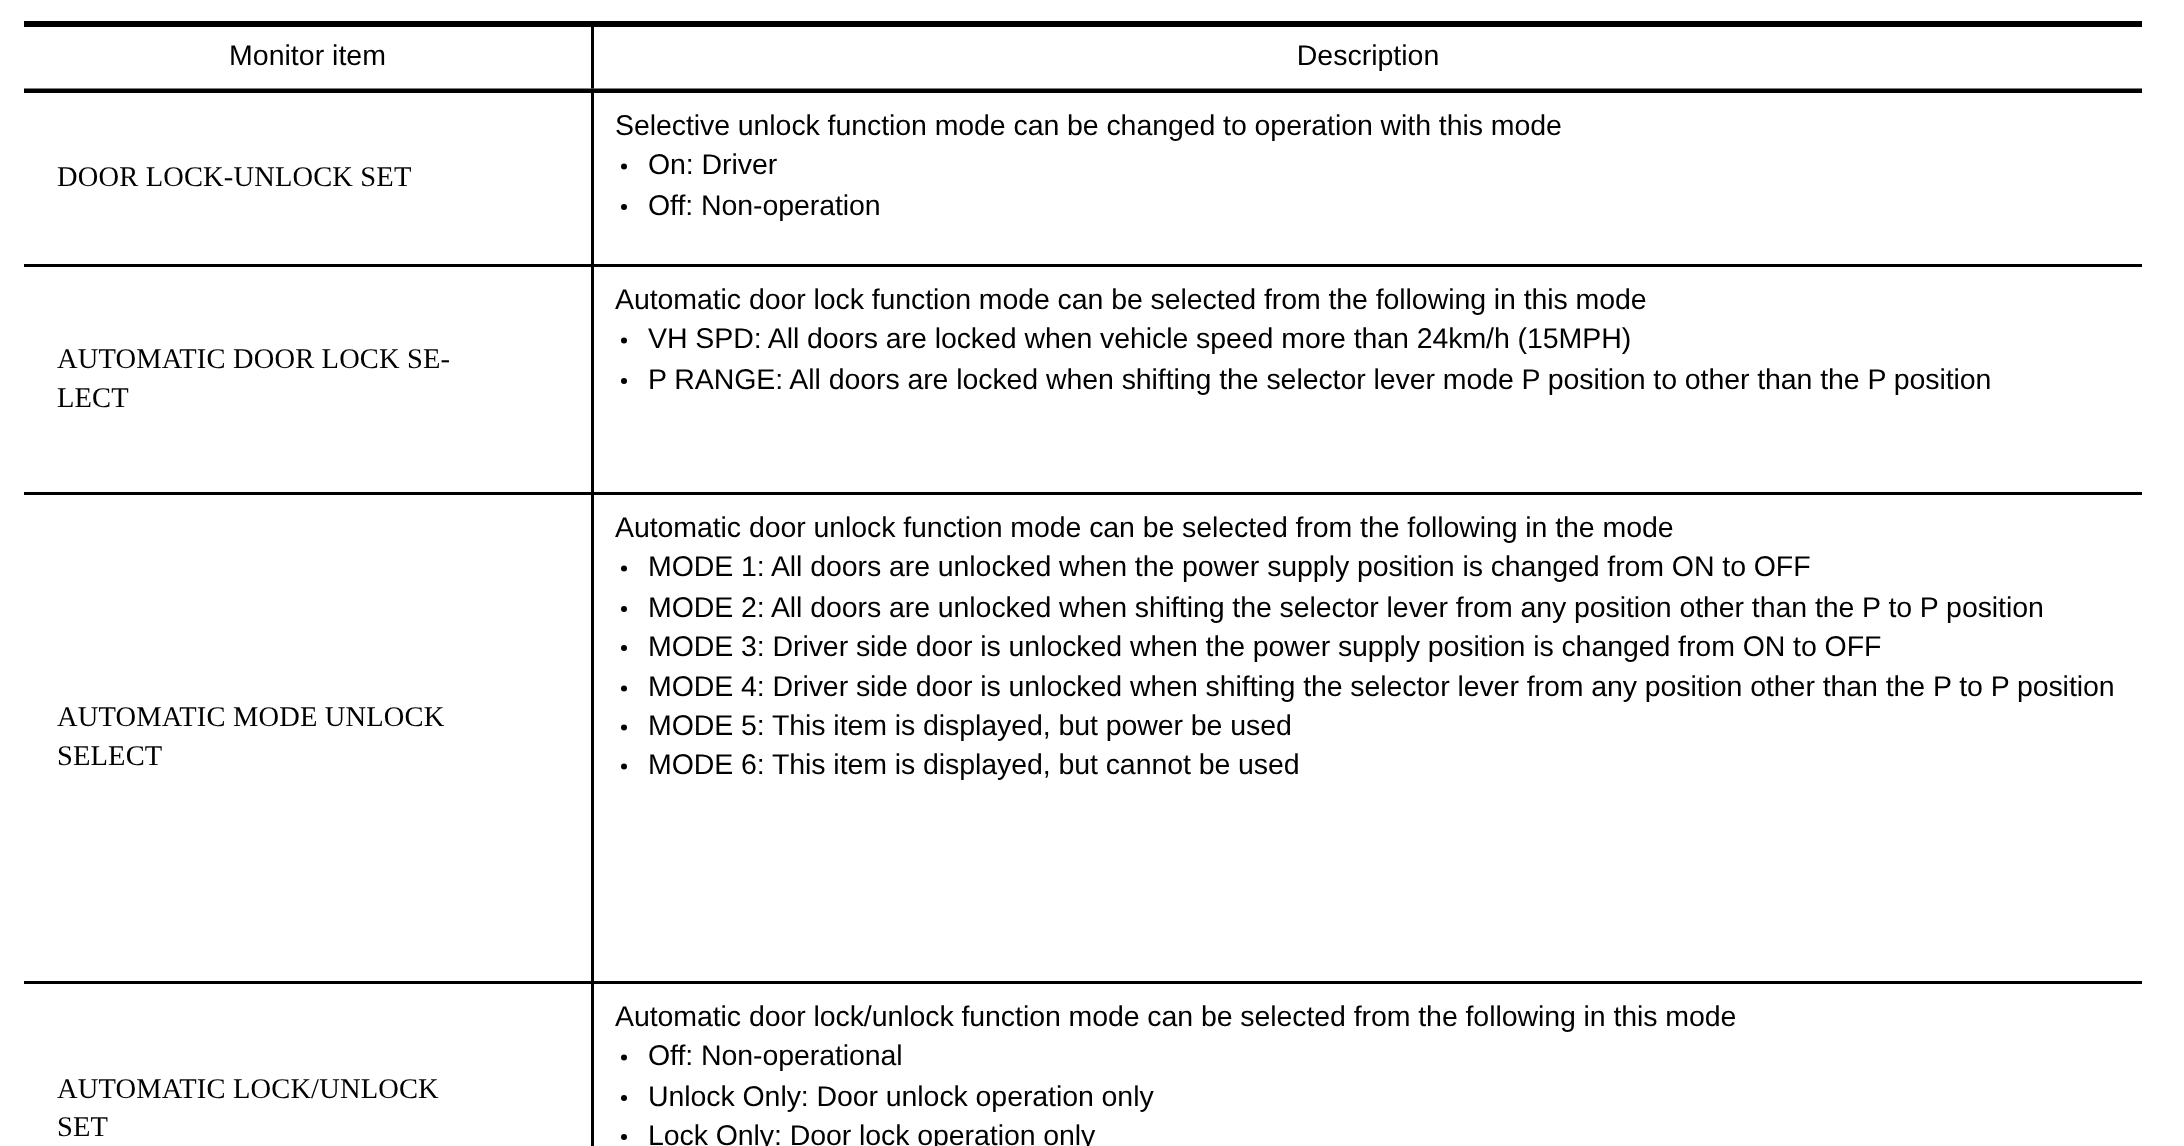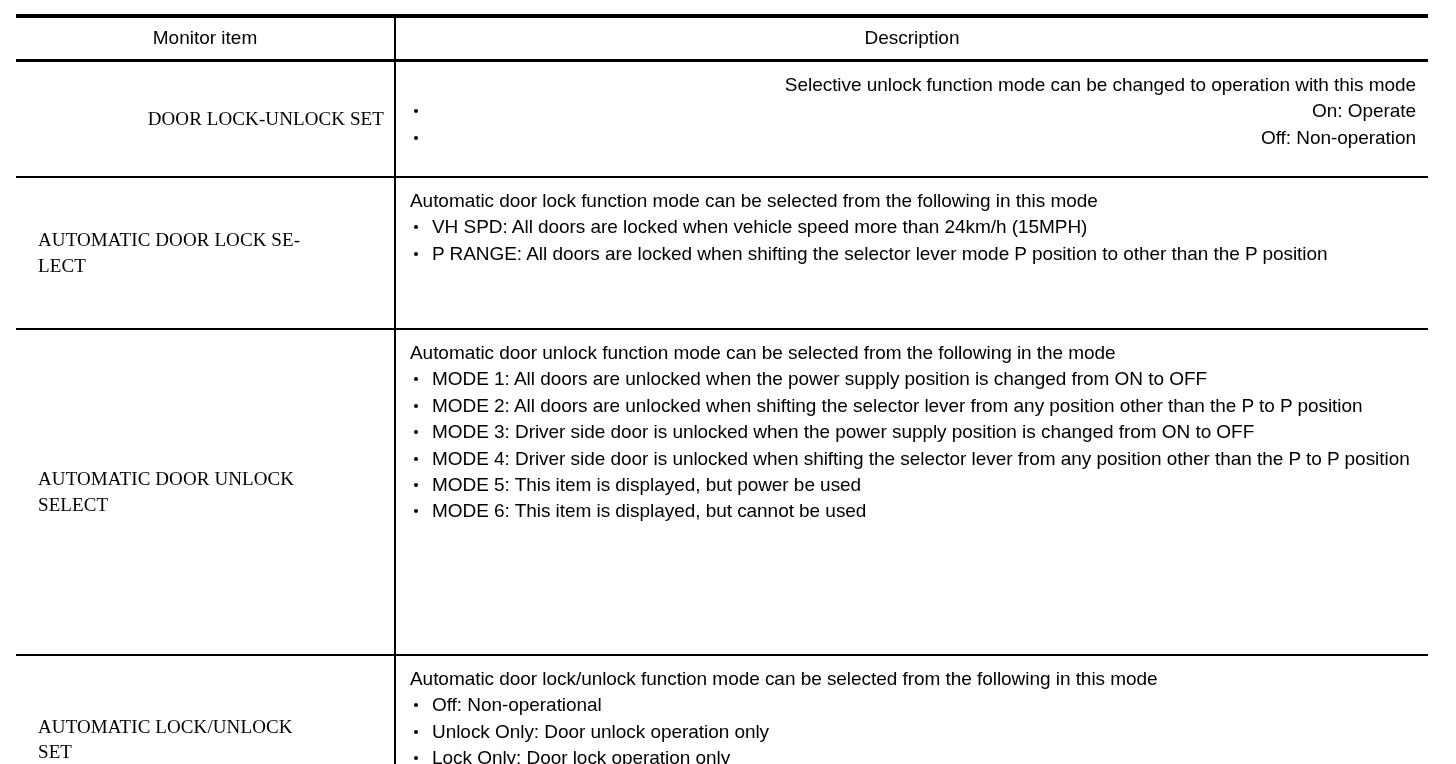--- a/index.html
+++ b/index.html
@@ -112,21 +112,21 @@
     left: 4px;
     top: 0.58em;
     width: 4px;
     height: 4px;
     background: #000;
     border-radius: 50%;
     display: block;
   }
 
   
-  tr.row-0 td { height: 92px; text-align: right; }
+  tr.row-0 td { height: 92px; }
   tr.row-1 td { height: 128px; }
   tr.row-2 td { height: 302px; margin-top: 44px; }
   tr.row-3 td { height: 145px; }
 </style>
 </head>
 <body>
 
 <div id="page">
   <div class="table-wrap">
     <table class="monitor-table">
@@ -141,41 +141,41 @@
         </tr>
       </thead>
       <tbody id="table-body">
           <tr class="row-0">
             <td class="cell-item">
               <span class="item-label">DOOR LOCK-UNLOCK SET</span>
             </td>
             <td class="cell-desc">
               <span class="desc-lead">Selective unlock function mode can be changed to operation with this mode</span>
               <ul class="desc-list">
-                <li><span class="bullet-dot"></span><span class="bullet-text">On: Operate</span></li>
+                <li><span class="bullet-dot"></span><span class="bullet-text">On: Driver</span></li>
                 <li><span class="bullet-dot"></span><span class="bullet-text">Off: Non-operation</span></li>
               </ul>
             </td>
           </tr>
           <tr class="row-1">
             <td class="cell-item">
               <span class="item-label">AUTOMATIC DOOR LOCK SE-
 LECT</span>
             </td>
             <td class="cell-desc">
               <span class="desc-lead">Automatic door lock function mode can be selected from the following in this mode</span>
               <ul class="desc-list">
                 <li><span class="bullet-dot"></span><span class="bullet-text">VH SPD: All doors are locked when vehicle speed more than 24km/h (15MPH)</span></li>
                 <li><span class="bullet-dot"></span><span class="bullet-text">P RANGE: All doors are locked when shifting the selector lever mode P position to other than the P position</span></li>
               </ul>
             </td>
           </tr>
           <tr class="row-2">
             <td class="cell-item">
-              <span class="item-label">AUTOMATIC DOOR UNLOCK
+              <span class="item-label">AUTOMATIC MODE UNLOCK
 SELECT</span>
             </td>
             <td class="cell-desc">
               <span class="desc-lead">Automatic door unlock function mode can be selected from the following in the mode</span>
               <ul class="desc-list">
                 <li><span class="bullet-dot"></span><span class="bullet-text">MODE 1: All doors are unlocked when the power supply position is changed from ON to OFF</span></li>
                 <li><span class="bullet-dot"></span><span class="bullet-text">MODE 2: All doors are unlocked when shifting the selector lever from any position other than the P to P position</span></li>
                 <li><span class="bullet-dot"></span><span class="bullet-text">MODE 3: Driver side door is unlocked when the power supply position is changed from ON to OFF</span></li>
                 <li><span class="bullet-dot"></span><span class="bullet-text">MODE 4: Driver side door is unlocked when shifting the selector lever from any position other than the P to P position</span></li>
                 <li><span class="bullet-dot"></span><span class="bullet-text">MODE 5: This item is displayed, but power be used</span></li>

